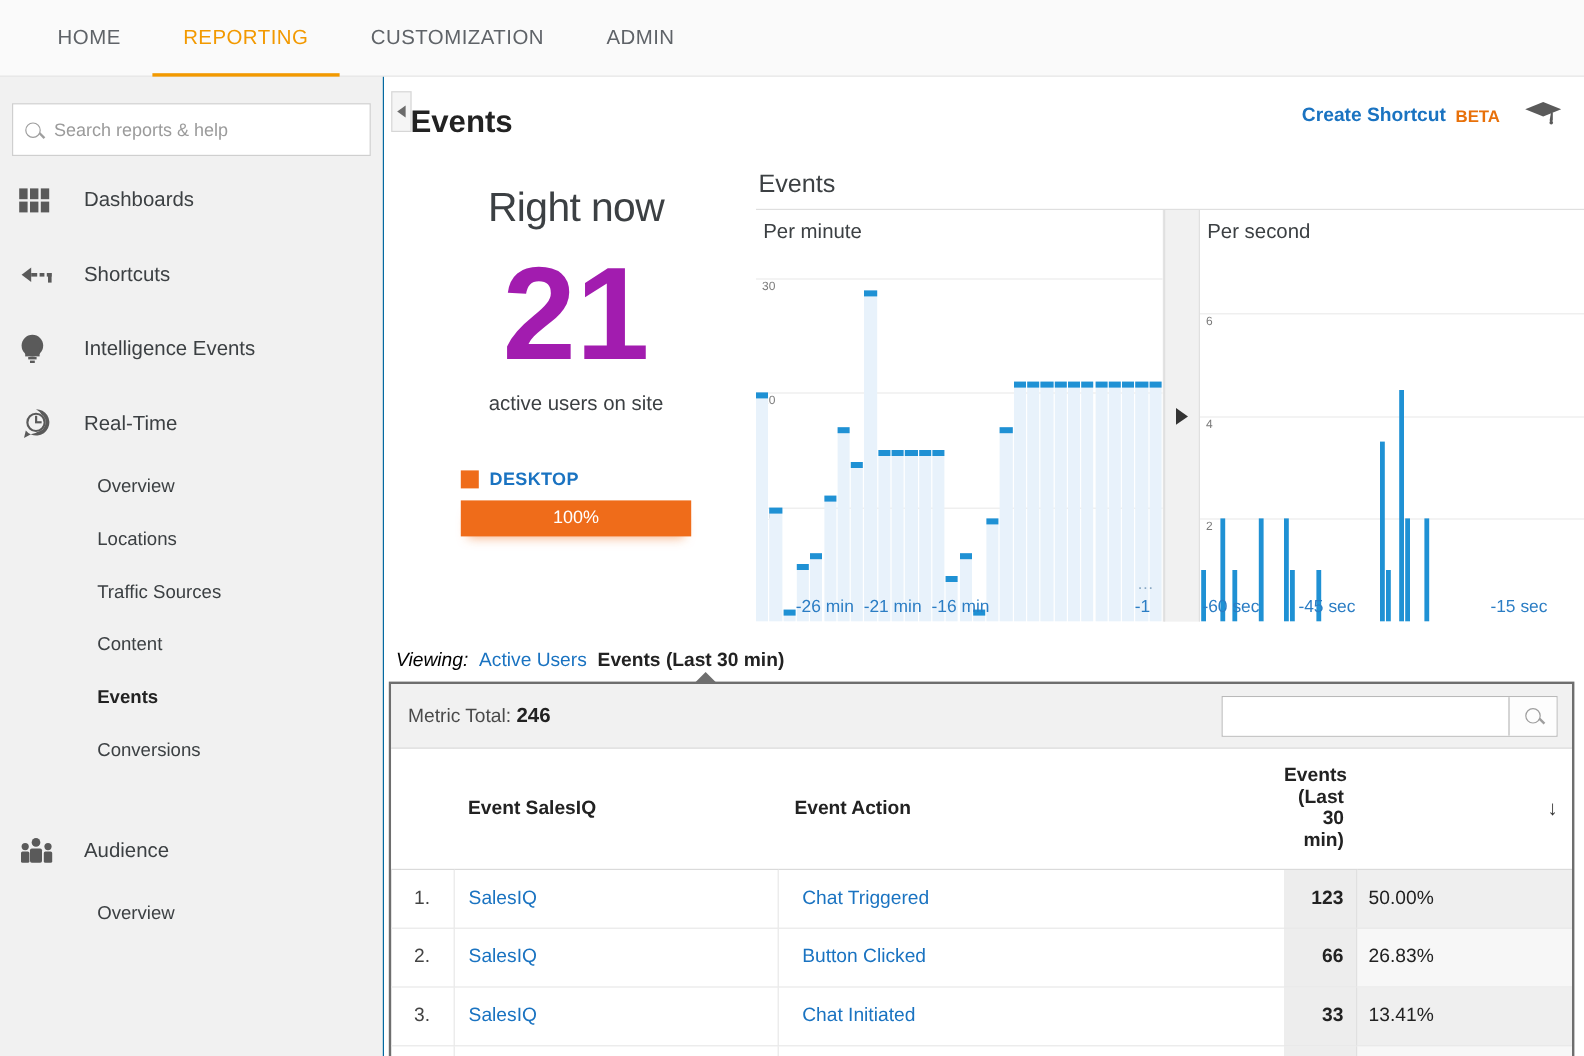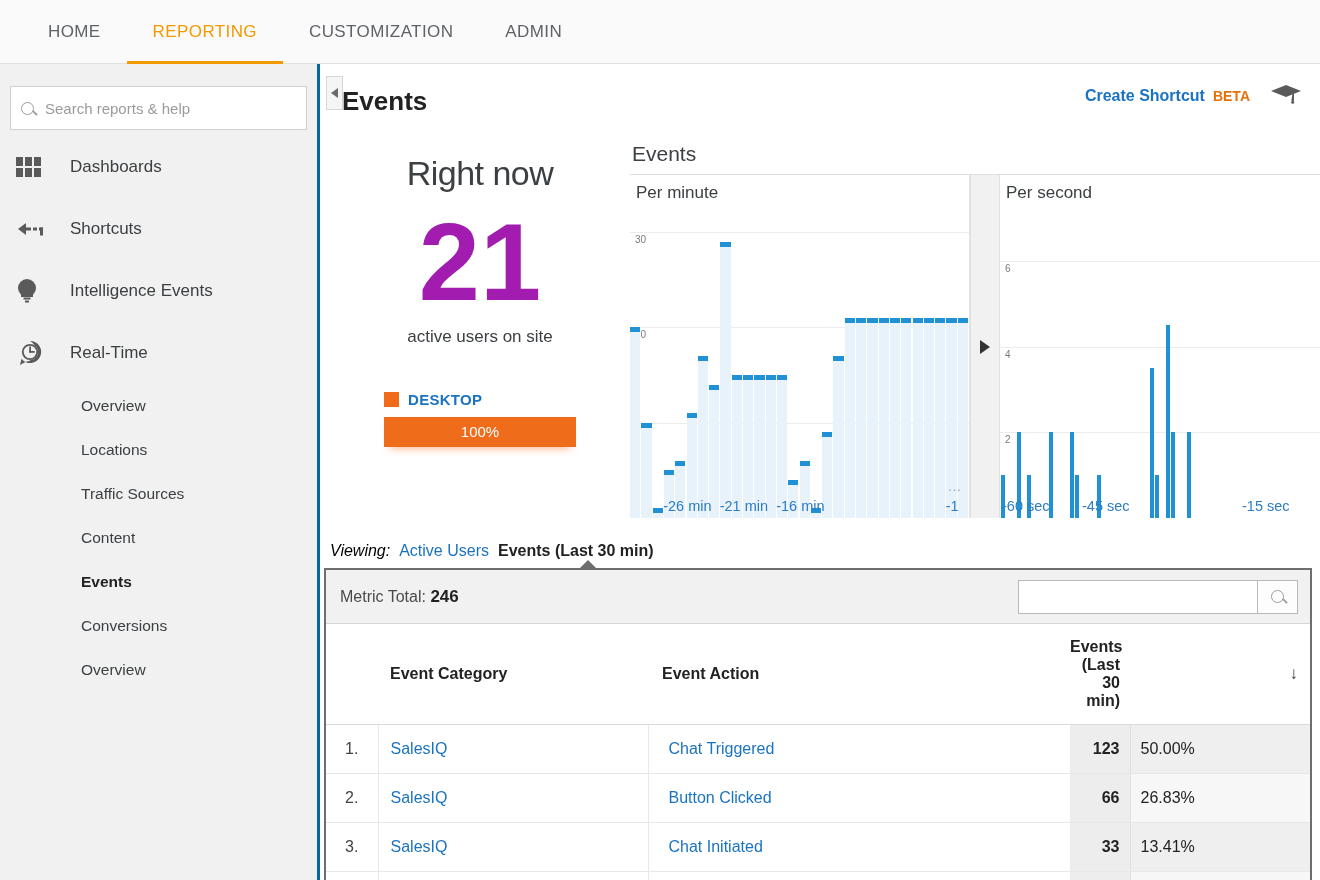--- a/index.html
+++ b/index.html
@@ -36,21 +36,21 @@
     height: 3px; background: #f29900;
   }
 
   
   #body-wrap { display: flex; height: 816px; width: 100%; }
 
   
   #sidebar {
     width: 320px; min-width: 320px;
     background: #f1f1f1;
-    border-right: 3px solid #0369a1;
+    border-right: 1px solid #0369a1;
     position: relative;
     padding-top: 14px;
     overflow: hidden;
   }
   #search-box {
     margin: 8px 10px 0 10px;
     height: 44px;
     background: #fff;
     border: 1px solid #cfcfcf;
     display: flex; align-items: center;
@@ -372,20 +372,33 @@
       <div class="sub-item">
           <span>Content</span>
         </div>
       <div class="sub-item selected">
           <span>Events</span>
         </div>
       <div class="sub-item">
           <span>Conversions</span>
         </div>
 
+      <div class="nav-item" style="margin-top:30px">
+        <span class="ico">
+          <svg width="30" height="24" viewBox="0 0 30 24">
+            <circle cx="14" cy="5" r="3.6" fill="#5a5a5a"></circle>
+            <rect x="9" y="10" width="10" height="12" rx="1.5" fill="#5a5a5a"></rect>
+            <circle cx="5" cy="8.5" r="3" fill="#5a5a5a"></circle>
+            <rect x="1.5" y="12.5" width="7" height="9.5" rx="1.3" fill="#5a5a5a"></rect>
+            <circle cx="24" cy="8.5" r="3" fill="#5a5a5a"></circle>
+            <rect x="20.5" y="12.5" width="7" height="9.5" rx="1.3" fill="#5a5a5a"></rect>
+          </svg>
+        </span>
+        <span class="txt">Audience</span>
+      </div>
 
       <div class="sub-item">
           <span>Overview</span>
         </div>
     </div>
   </div>
 
   <div id="collapse-handle">
     <span class="tri"></span>
   </div>
@@ -526,21 +539,21 @@
           <div class="btn">
             <span class="mag" style="margin-right:0"></span>
           </div>
         </div>
       </div>
 
       <table>
         <thead>
           <tr>
             <th class="c-idx"></th>
-            <th class="c-cat">Event Category</th>
+            <th class="c-cat">Event SalesIQ</th>
             <th class="c-act">Event Action</th>
             <th class="c-val">Events (Last 30 min)</th>
             <th class="c-pct">
               <span class="sort-arrow">↓</span>
             </th>
           </tr>
         </thead>
         <tbody id="tbody">
             <tr>
               <td class="idx">1.</td>

